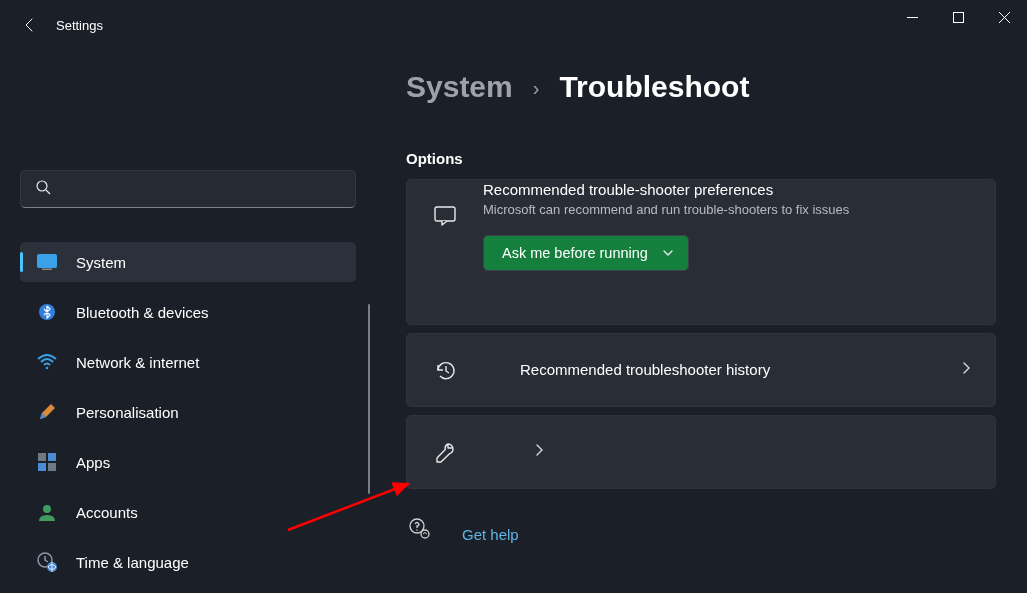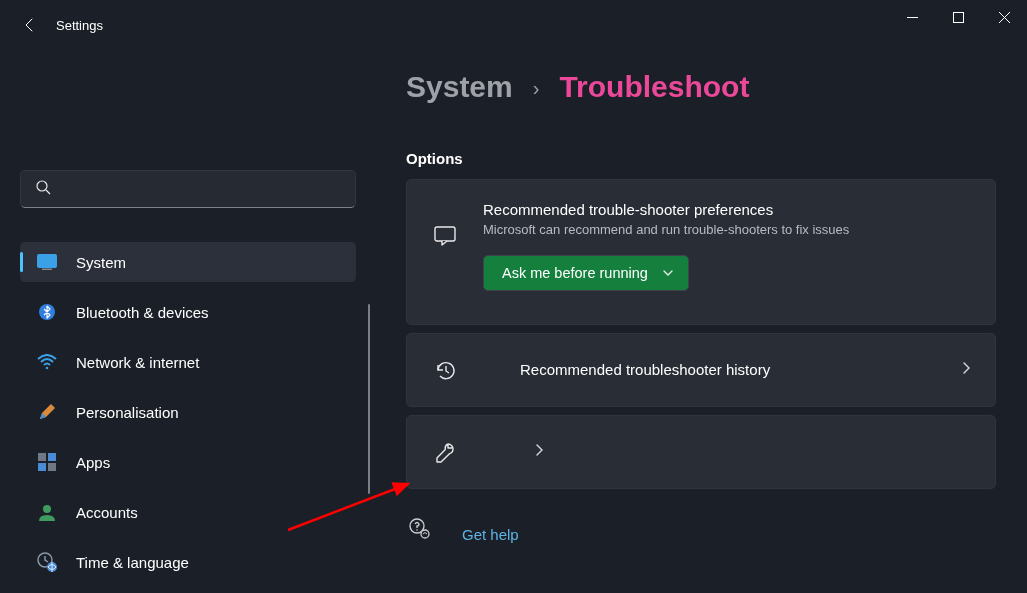--- a/index.html
+++ b/index.html
@@ -132,21 +132,21 @@
   .crumb-parent {
     font-size: 30px;
     font-weight: 600;
     color: #9ea1a7;
     cursor: pointer;
   }
   .crumb-sep { font-size: 20px; color: #9ea1a7; position: relative; top:-2px;}
   .crumb-current {
     font-size: 30px;
     font-weight: 600;
-    color: #ec4899;
+    color: #ffffff;
     text-align: right;
   }
 
   
   .section-heading {
     font-size: 15px;
     font-weight: 600;
     color: #fff;
     margin-bottom: 12px;
   }
@@ -156,21 +156,21 @@
     background: #292d36;
     border: 1px solid #30343d;
     border-radius: 5px;
     display: flex;
     align-items: center;
     padding: 0 22px 0 24px;
     margin-bottom: 8px;
     width: 590px;
     cursor: pointer;
   }
-  .card.tall { padding-top: 20px; padding-bottom: 20px; align-items: flex-start; height: 146px; }
+  .card.tall { padding-bottom: 20px; align-items: flex-start; height: 146px; }
   .card.row { height: 74px; gap: 37px; }
   .card-icon {
     width: 28px; height: 28px;
     display: flex; align-items: center; justify-content: center;
     color: #e9e9ea;
     margin-right: 24px;
     flex-shrink: 0;
   }
   .card.tall .card-icon { margin-top: 22px; }
   .card-body { flex: 1; }

